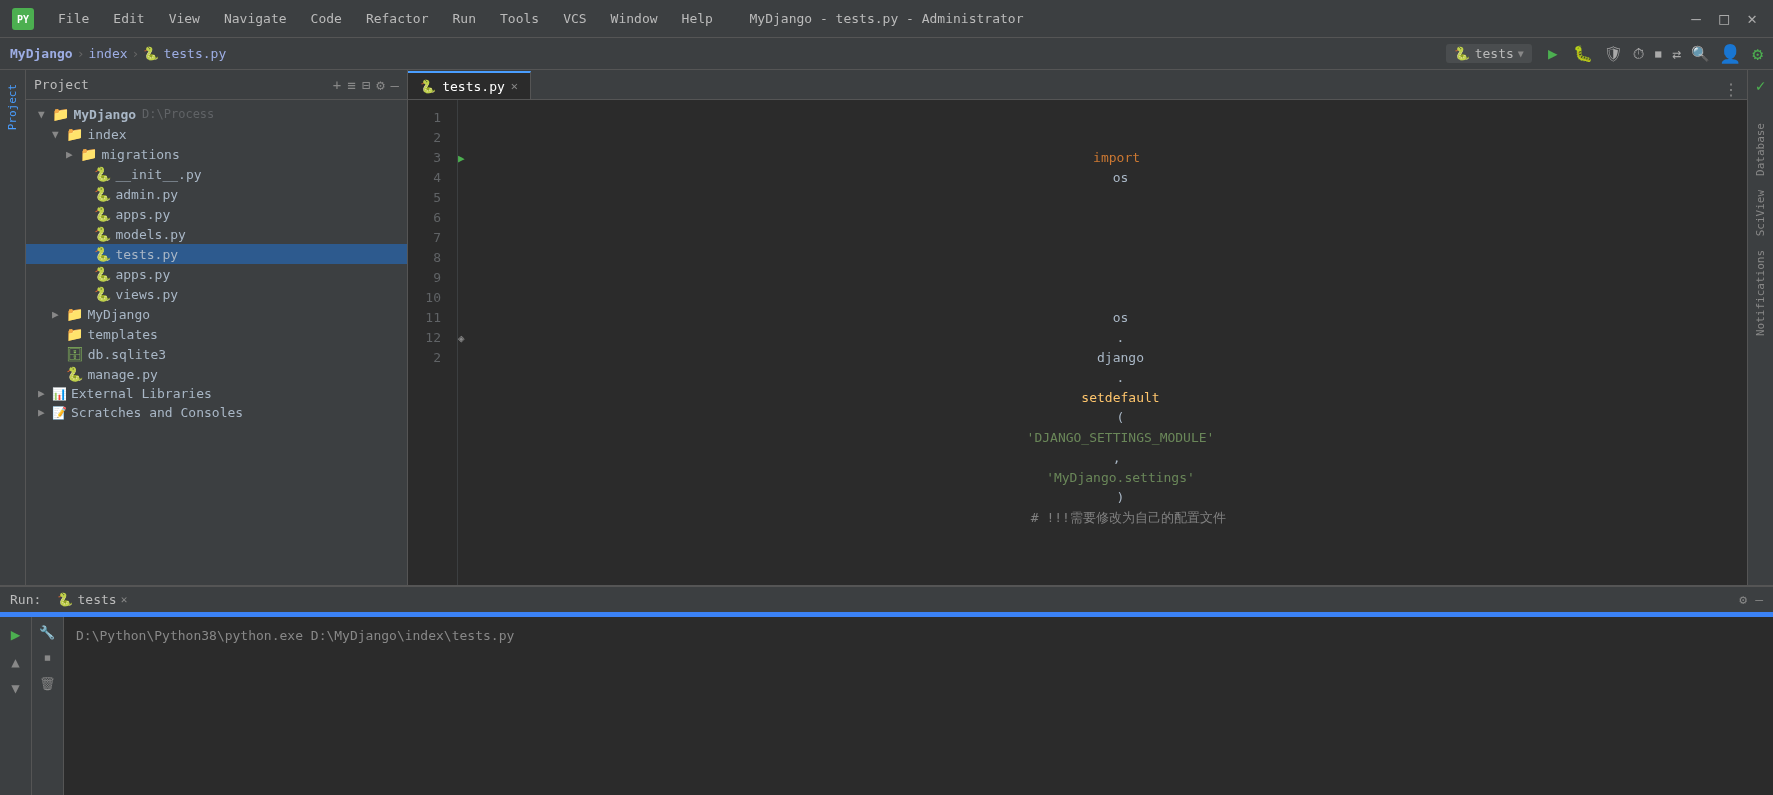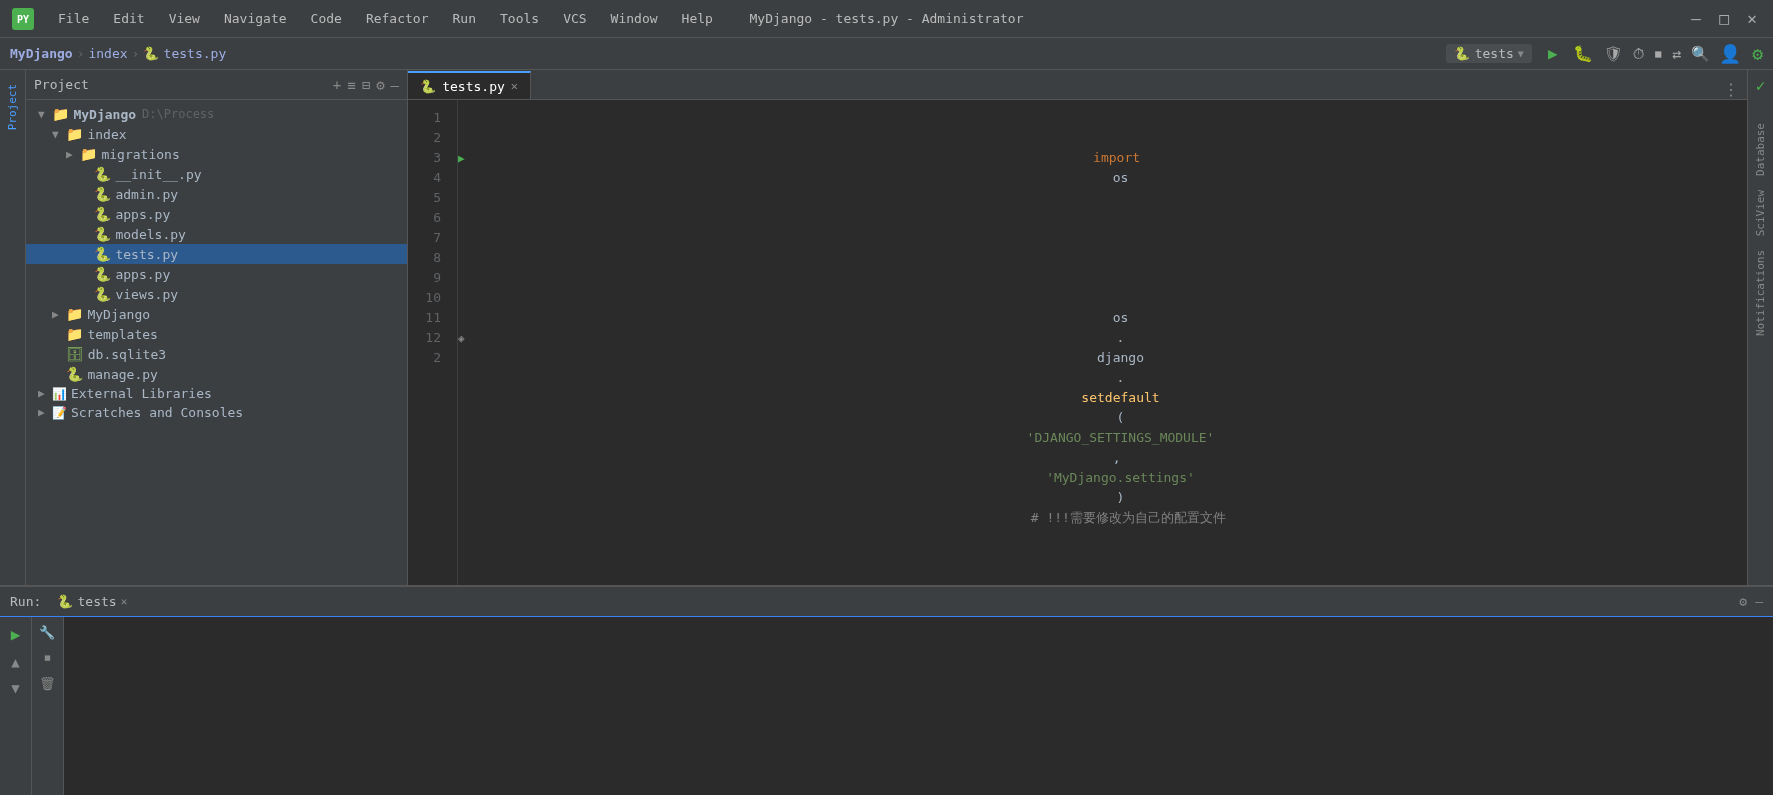--- a/index.html
+++ b/index.html
@@ -218,21 +218,21 @@
       flex-direction: column;
       background: #2b2b2b;
     }
     .run-panel-header {
       height: 30px;
       background: #3c3f41;
       display: flex;
       align-items: center;
       padding: 0 10px;
       gap: 8px;
-      border-bottom: 1px solid #3b82f6;
+      border-bottom: 5px solid #3b82f6;
     }
     .run-tab {
       display: flex; align-items: center; gap: 4px;
       font-size: 13px; color: #bbb;
       padding: 4px 8px;
       cursor: pointer;
     }
     .run-tab .close { color: #888; font-size: 11px; }
     .run-panel-right { margin-left: auto; display: flex; gap: 8px; color: #888; }
 
@@ -578,16 +578,17 @@
       <span style="color:#888; font-size:14px;">▼</span>
     </div>
 
     <div style="width:32px; background:#3c3f41; display:flex; flex-direction:column; align-items:center; padding:8px 4px; gap:10px; border-right:1px solid #555;">
       <span style="color:#888; font-size:13px;">🔧</span>
       <span style="color:#888; font-size:13px;">⏹</span>
       <span style="color:#888; font-size:13px;">🗑</span>
     </div>
 
     <div class="run-output">
+      <div class="output-line output-gray">D:\Python\Python38\python.exe D:\MyDjango\index\tests.py</div>
       <div class="output-line">&nbsp;</div>
     </div>
   </div>
 </div>
 
 </body></html>

